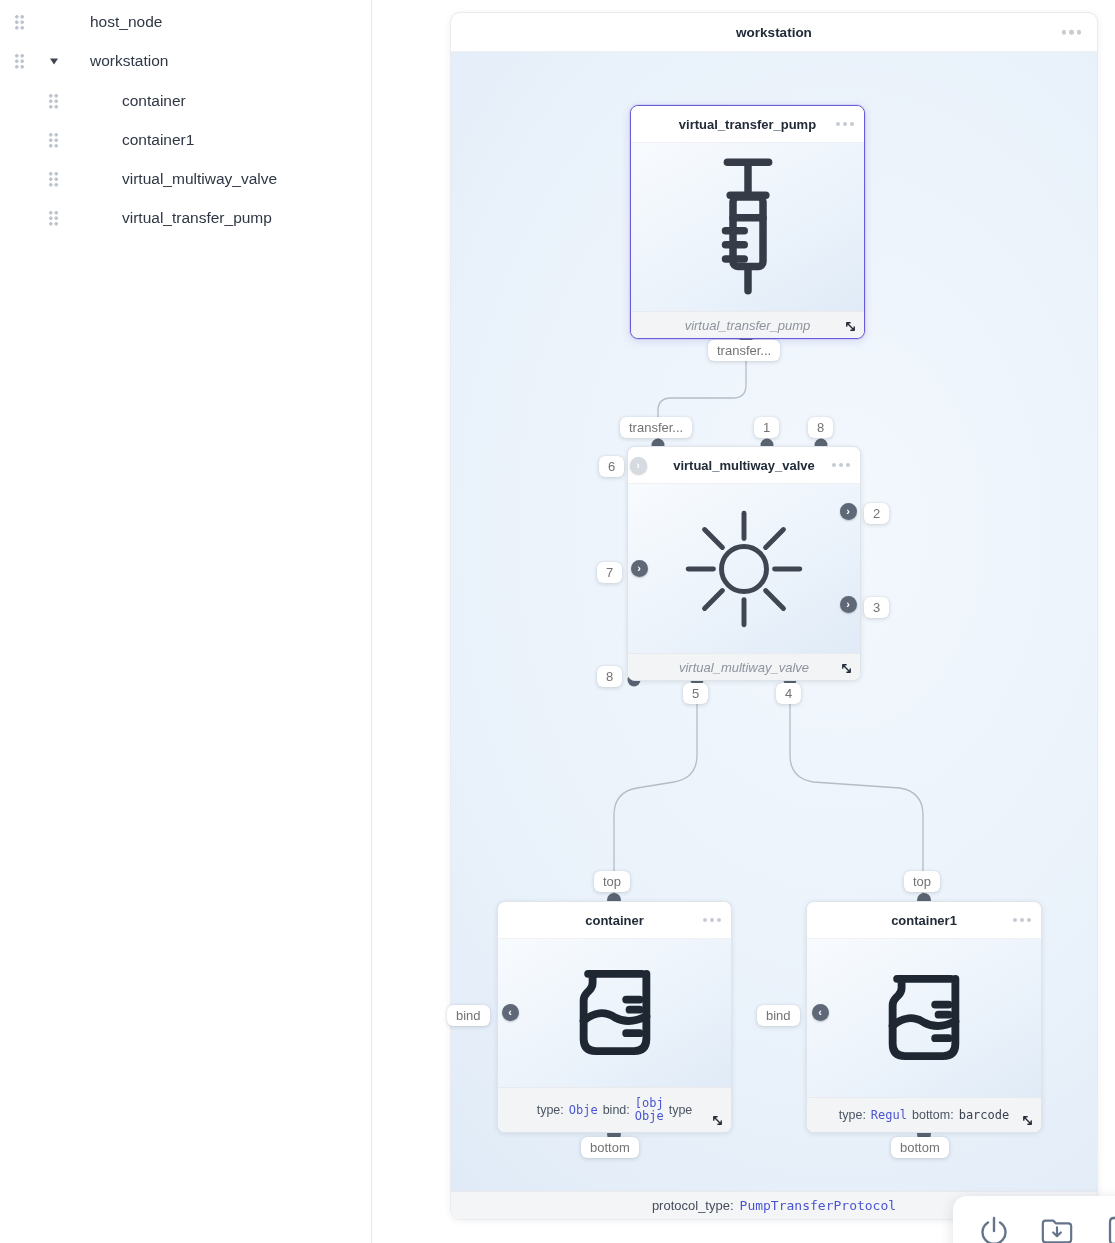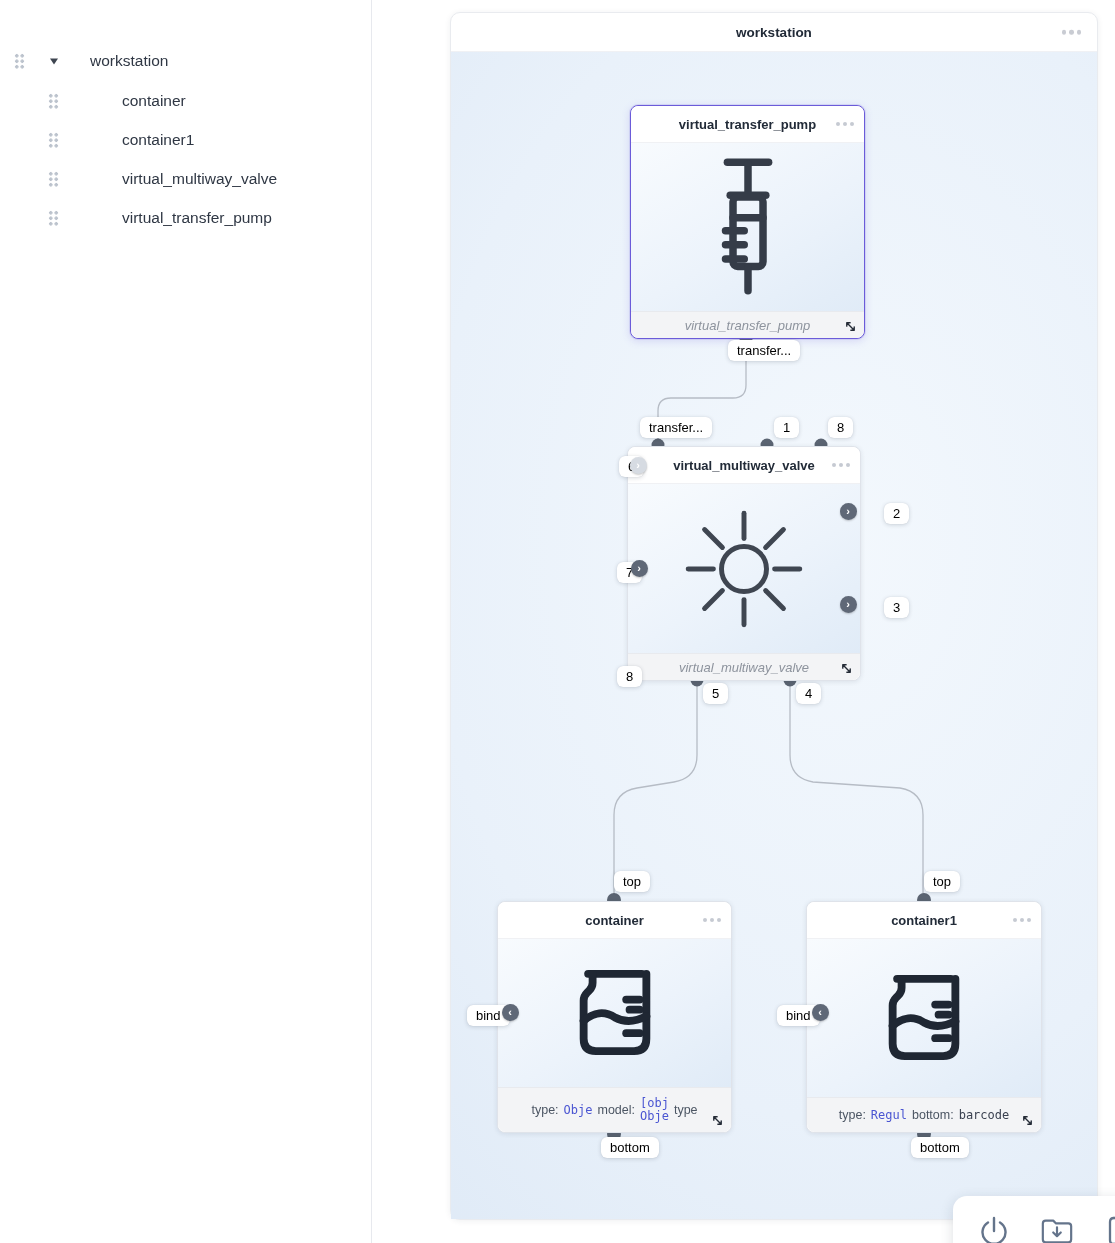--- a/index.html
+++ b/index.html
@@ -43,35 +43,39 @@
   .code.dark{color:#3a4150;text-align:right;}
   .code.two-line{white-space:pre-line;line-height:1.08;text-align:center;}
   .dots{position:absolute;right:10px;top:50%;transform:translateY(-50%);display:flex;gap:3px;}
   .dots i{width:4px;height:4px;border-radius:50%;background:#c6cad2;}
   .ws-header .dots{right:16px;}
   .ws-header .dots i{width:4.5px;height:4.5px;background:#c9ccd3;}
   .resize{position:absolute;right:7px;bottom:5px;width:13px;height:13px;}
   
   .chip{position:absolute;background:#fff;border-radius:6px;z-index:5;white-space:nowrap;
     box-shadow:0 1px 4px rgba(15,23,42,.16),0 0 1px rgba(15,23,42,.14);
-    padding:3px 9px;font-size:13px;color:#000000;text-align:center;margin-left:20px;}
+    padding:3px 9px;font-size:13px;color:#737373;text-align:center;}
   .cport{position:absolute;width:17px;height:17px;border-radius:50%;background:#5f6877;color:#fff;
     display:flex;align-items:center;justify-content:center;font-size:11px;font-weight:700;line-height:1;
     z-index:6;box-shadow:0 1px 2px rgba(0,0,0,.22);}
   .cport.light{background:#d6dbe2;}
   .edges{position:absolute;left:0;top:0;z-index:1;}
   
   .fab{position:absolute;left:953px;top:1196px;width:220px;height:70px;background:#fff;border-radius:14px;
     box-shadow:0 3px 14px rgba(30,41,59,.14);display:flex;align-items:center;gap:29px;padding-left:24px;z-index:20;}
   .fab .btn{width:34px;height:36px;display:flex;align-items:center;justify-content:center;cursor:pointer;}
 </style>
 </head>
 <body>
 
 <div class="sidebar">
+  <div class="tree-row" style="top:7px">
+    <span class="handle" style="left:14px"></span>
+    <span class="tree-label" style="left:90px">host_node</span>
+  </div>
   <div class="tree-row" style="top:46px">
     <span class="handle" style="left:14px"></span>
     <span class="caret" style="left:50px"></span>
     <span class="tree-label" style="left:90px">workstation</span>
   </div>
   <div class="tree-row" style="top:86px">
     <span class="handle" style="left:48px"></span>
     <span class="tree-label" style="left:122px">container</span>
   </div>
   <div class="tree-row" style="top:125px">
@@ -197,21 +201,21 @@
           <path d="M22,57 c9,-8 19,-9 28,-3 c9,5 18,4 28,-1"></path>
           <path d="M60,38 h12"></path>
           <path d="M63,47 h9"></path>
           <path d="M60,68 h12"></path>
         </svg>
       </div>
       <div class="node-footer" style="flex:0 0 44px;">
         <div class="fields">
           <span>type:</span>
           <span class="code">Obje</span>
-          <span>model:</span>
+          <span>bind:</span>
           <span class="code two-line">[obj
 Obje</span>
           <span>type</span>
         </div>
         <svg class="resize" viewBox="0 0 14 14" fill="none" stroke="#242b36" stroke-width="1.5" stroke-linecap="round">
           <path d="M3,3 L11,11 M3,3 v3.6 M3,3 h3.6 M11,11 v-3.6 M11,11 h-3.6"></path>
         </svg>
       </div>
     </div>
 
@@ -266,20 +270,24 @@
     <div class="chip" style="left:306px;top:953px;">bind</div>
 
     <span class="cport light" style="left:178.5px;top:404.5px;">›</span>
     <span class="cport" style="left:179.5px;top:507.5px;">›</span>
     <span class="cport" style="left:388.5px;top:450.5px;">›</span>
     <span class="cport" style="left:388.5px;top:543.5px;">›</span>
     <span class="cport" style="left:50.5px;top:951.5px;">‹</span>
     <span class="cport" style="left:360.5px;top:951.5px;">‹</span>
   </div>
 
+  <div class="ws-footer">
+    <span>protocol_type:</span>
+    <span class="code" style="font-size:13px;">PumpTransferProtocol</span>
+  </div>
 </div>
 
 <div class="fab">
   <span class="btn">
     <svg width="32" height="34" viewBox="0 0 32 34" fill="none" stroke="#64748b" stroke-width="2.4" stroke-linecap="round">
       <path d="M16,4 V17"></path>
       <path d="M10,8.5 a11.5,11.5 0 1,0 12,0"></path>
     </svg>
   </span>
   <span class="btn">

